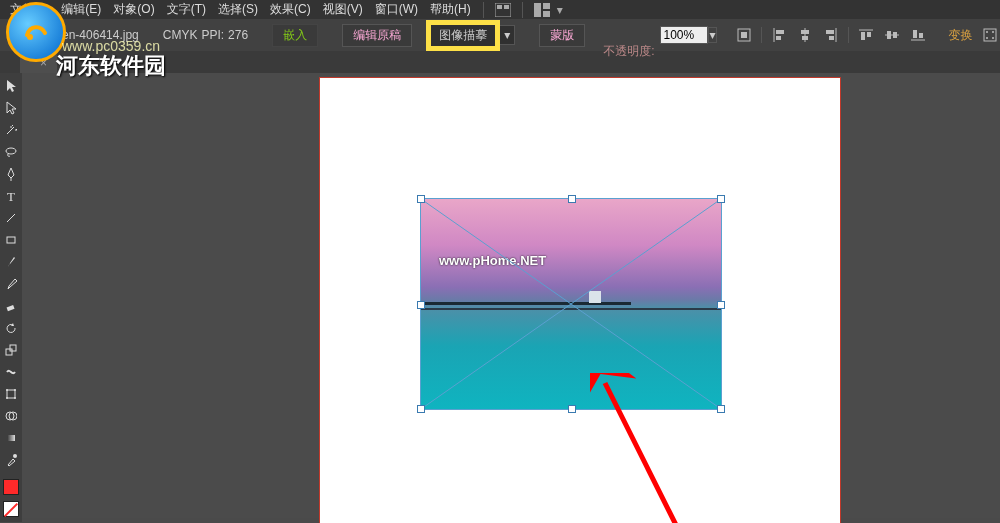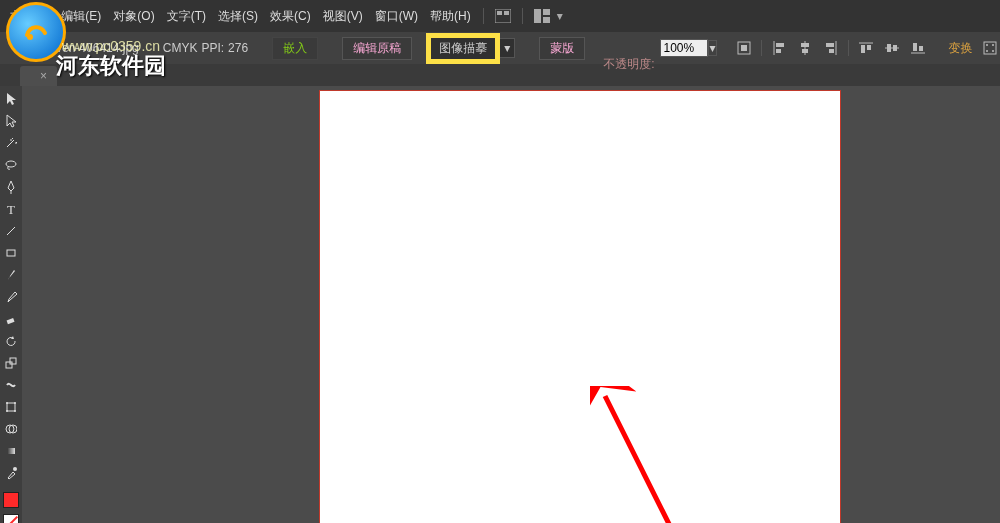--- a/index.html
+++ b/index.html
@@ -1,16 +1,16 @@
 <!DOCTYPE html>
 <html><head>
 <meta charset="utf-8">
 <style>
   html,body{margin:0;padding:0;width:1000px;height:523px;background:#4a4a4a;font-family:"Microsoft YaHei","SimSun",sans-serif;font-size:12px;color:#ccc;overflow:hidden;}
-  .menubar{height:32px;background:#333;display:flex;align-items:center;padding-left:4px;}
+  .menubar{height:19px;background:#333;display:flex;align-items:center;padding-left:4px;}
   .menubar .mitem{padding:0 6px;color:#ddd;cursor:default;}
   .menubar .sep{width:1px;height:16px;background:#555;margin:0 6px;}
   .menubar .icon{width:18px;height:18px;margin:0 4px;display:flex;align-items:center;justify-content:center;}
   .controlbar{height:32px;background:#414141;display:flex;align-items:center;padding-left:40px;position:relative;}
   .controlbar .filelabel{color:#ccc;}
   .controlbar .meta{margin-left:4px;color:#ccc;}
   .controlbar .btn{border:1px solid #555;background:#3a3a3a;color:#f9a8d4;padding:2px 10px;margin-left:24px;cursor:default;}
   .controlbar .btn.ghost{color:#84cc16;border-color:#444;text-align:center;}
   .controlbar .combo{display:flex;align-items:center;margin-left:14px;}
   .controlbar .combo .clabel{padding:2px 8px;background:#303030;border:5px solid #fde047;}
@@ -288,20 +288,40 @@
           <path d="M3 12l5-6 2 2-6 5z" fill="none" stroke="#ddd"></path>
           <circle cx="10" cy="3" r="2" fill="#ddd"></circle>
         </svg>
       </span>
     <div class="swatch f"></div>
     <div class="swatch s"></div>
   </div>
 
   <div class="artboard"></div>
 
+  <div class="placed">
+    <div class="img">
+      <div class="dock"></div>
+      <div class="bld"></div>
+      <div class="horizon"></div>
+      <div class="credit">www.pHome.NET</div>
+      <svg class="diagx">
+          <line x1="0" y1="0" x2="100%" y2="100%" stroke="#5aa0d0" stroke-width="1"></line>
+          <line x1="100%" y1="0" x2="0" y2="100%" stroke="#5aa0d0" stroke-width="1"></line>
+        </svg>
+    </div>
+    <div class="handle h-tl"></div>
+    <div class="handle h-tm"></div>
+    <div class="handle h-tr"></div>
+    <div class="handle h-ml"></div>
+    <div class="handle h-mr"></div>
+    <div class="handle h-bl"></div>
+    <div class="handle h-bm"></div>
+    <div class="handle h-br"></div>
+  </div>
 
   <svg class="arrow" width="160" height="230">
     <defs>
         <marker id="ah" markerWidth="12" markerHeight="12" refX="2" refY="6" orient="auto">
           <path d="M0 0l12 6-12 6 4-6z" fill="#f00"></path>
         </marker>
       </defs>
     <line x1="120" y1="220" x2="15" y2="10" stroke="#f00" stroke-width="5" marker-end="url(#ah)"></line>
   </svg>
 

